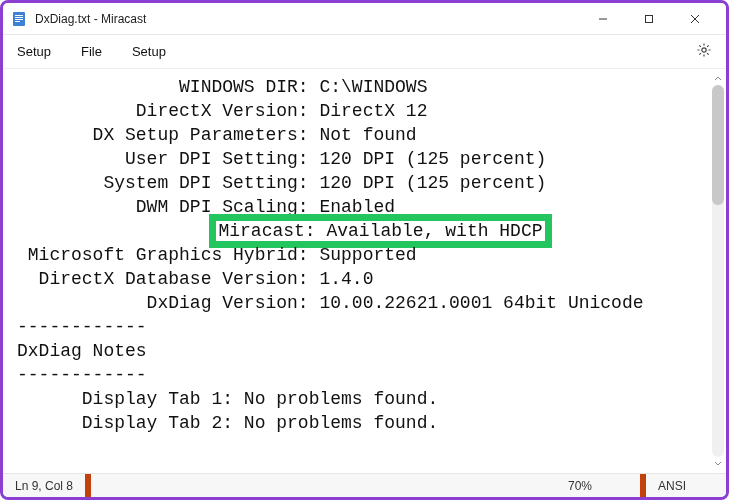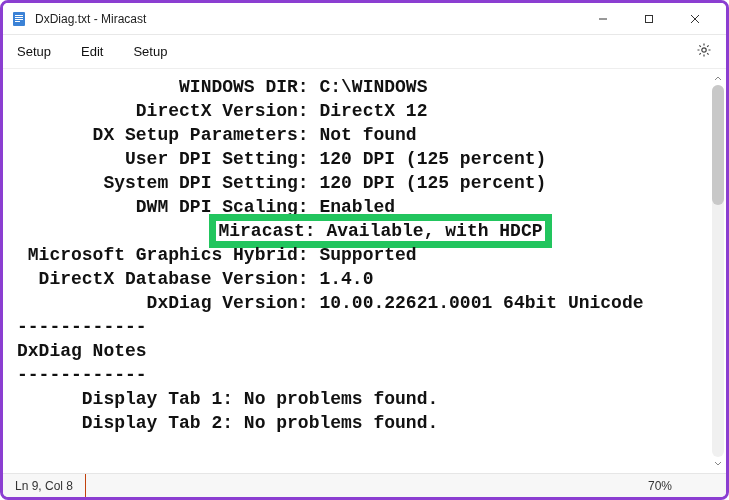--- a/index.html
+++ b/index.html
@@ -65,39 +65,38 @@
     padding: 2px 0 0 0;
   }
   .text-area {
     font-family: Consolas, 'Courier New', monospace;
     font-size: 18px;
     line-height: 24px;
     color: #111;
     white-space: pre;
     padding-left: 14px;
     padding-top: 4px;
-    font-weight: bold;
   }
   .hl {
     border: 7px solid #22c55e;
     padding: 0 2px;
     margin-left: -2px;
   }
   .statusbar {
     height: 24px;
     border-top: 1px solid #e6e6e6;
     background: #f7f7f7;
     display: flex;
     align-items: center;
     font-size: 12px;
     color: #333;
   }
   .stat-cell {
     padding: 0 12px;
-    border-right: 1px solid #c2410c;
+    border-right: 6px solid #c2410c;
     height: 100%;
     display: flex;
     align-items: center;
   }
   .stat-cell:last-child { border-right: none; }
   .stat-grow { flex: 1; border-right: 1px solid #e0e0e0; }
   .stat-zoom { width: 90px; justify-content:flex-start;}
   .stat-le { width: 140px; }
   .stat-enc { width: 80px; }
   .scrollbar-v {
@@ -156,21 +155,21 @@
       <svg width="10" height="10" viewBox="0 0 10 10">
           <line x1="1" y1="1" x2="9" y2="9" stroke="#333" stroke-width="1"></line>
           <line x1="9" y1="1" x2="1" y2="9" stroke="#333" stroke-width="1"></line>
         </svg>
     </div>
   </div>
 </div>
 
 <div class="menubar">
   <span class="menu-item">Setup</span>
-  <span class="menu-item">Edit</span>
+  <span class="menu-item">File</span>
   <span class="menu-item">Setup</span>
   <div class="menubar-spacer"></div>
   <span class="settings-btn">
     <svg width="16" height="16" viewBox="0 0 16 16">
       <circle cx="8" cy="8" r="2.2" fill="none" stroke="#444" stroke-width="1.2"></circle>
       <g stroke="#444" stroke-width="1.2">
         <line x1="8" y1="1.5" x2="8" y2="3.5"></line>
         <line x1="8" y1="12.5" x2="8" y2="14.5"></line>
         <line x1="1.5" y1="8" x2="3.5" y2="8"></line>
         <line x1="12.5" y1="8" x2="14.5" y2="8"></line>
@@ -198,13 +197,14 @@
           <polyline points="1,3 4,6 7,3" fill="none" stroke="#888" stroke-width="1"></polyline>
         </svg>
     </div>
   </div>
 </div>
 
 <div class="statusbar">
   <div class="stat-cell">Ln 9, Col 8</div>
   <div class="stat-grow"></div>
   <div class="stat-cell stat-zoom">70%</div>
+  <div class="stat-cell stat-enc">ANSI</div>
 </div>
 
 </body></html>

